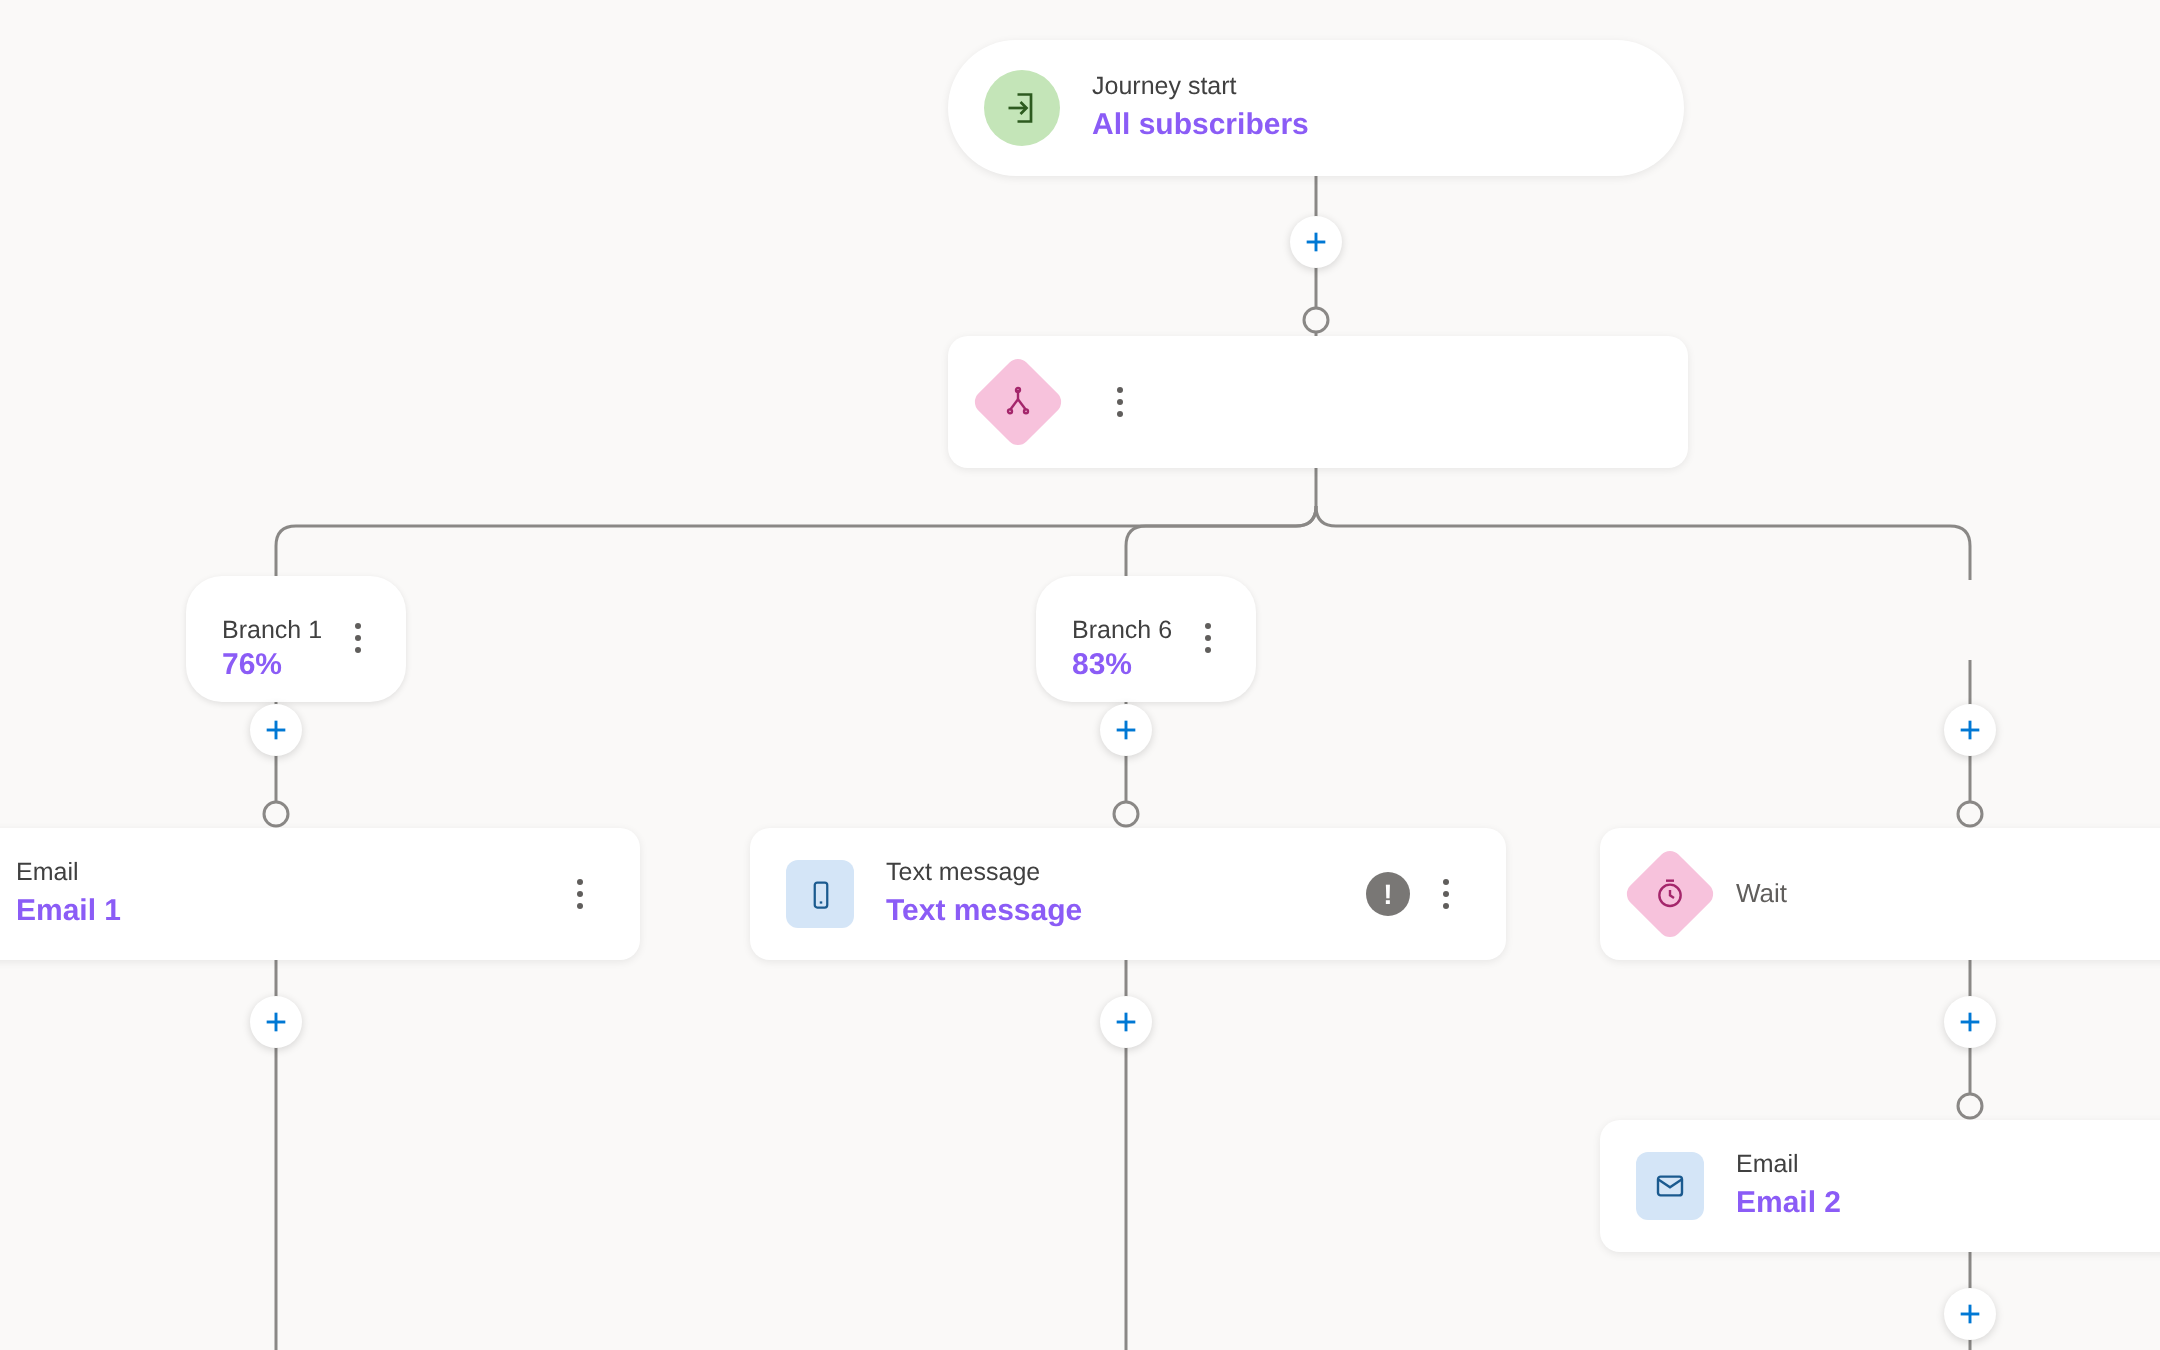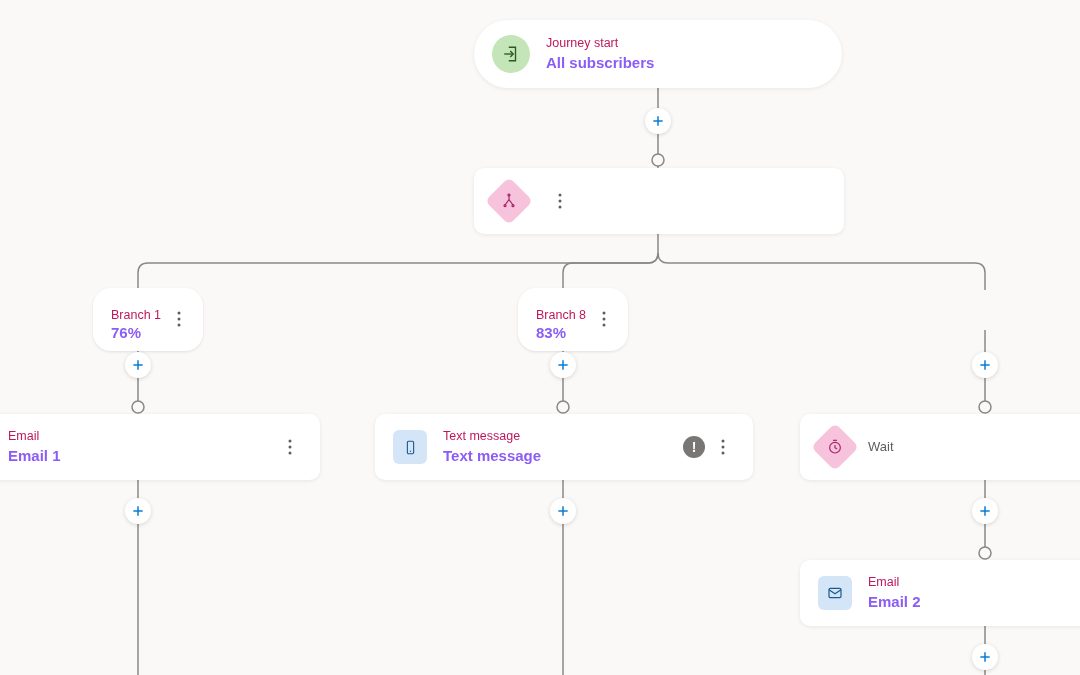--- a/index.html
+++ b/index.html
@@ -68,21 +68,21 @@
 .bg-blue { background: #d4e5f7; }
 
 .card .txt {
   display: flex;
   flex-direction: column;
   gap: 2px;
   flex: 1;
 }
 .label-small {
   font-size: 12.5px;
-  color: #be185d;
+  color: #404040;
   line-height: 1.2;
 }
 .label-big {
   font-size: 15px;
   font-weight: 600;
   color: #8b5cf6;
   line-height: 1.3;
 }
 .card .more {
   width: 24px; height: 24px;
@@ -228,21 +228,21 @@
     <svg width="4" height="16" viewBox="0 0 4 16" fill="#605e5c">
           <circle cx="2" cy="2" r="1.5"></circle>
           <circle cx="2" cy="8" r="1.5"></circle>
           <circle cx="2" cy="14" r="1.5"></circle>
         </svg>
   </div>
 </div>
 
 <div class="pill" style="left:518px; top:288px;">
   <div class="pill-txt">
-    <div class="label-small">Branch 8</div>
+    <div class="label-small">Branch 6</div>
     <div class="label-big">83%</div>
   </div>
   <div class="more">
     <svg width="4" height="16" viewBox="0 0 4 16" fill="#605e5c">
           <circle cx="2" cy="2" r="1.5"></circle>
           <circle cx="2" cy="8" r="1.5"></circle>
           <circle cx="2" cy="14" r="1.5"></circle>
         </svg>
   </div>
 </div>

